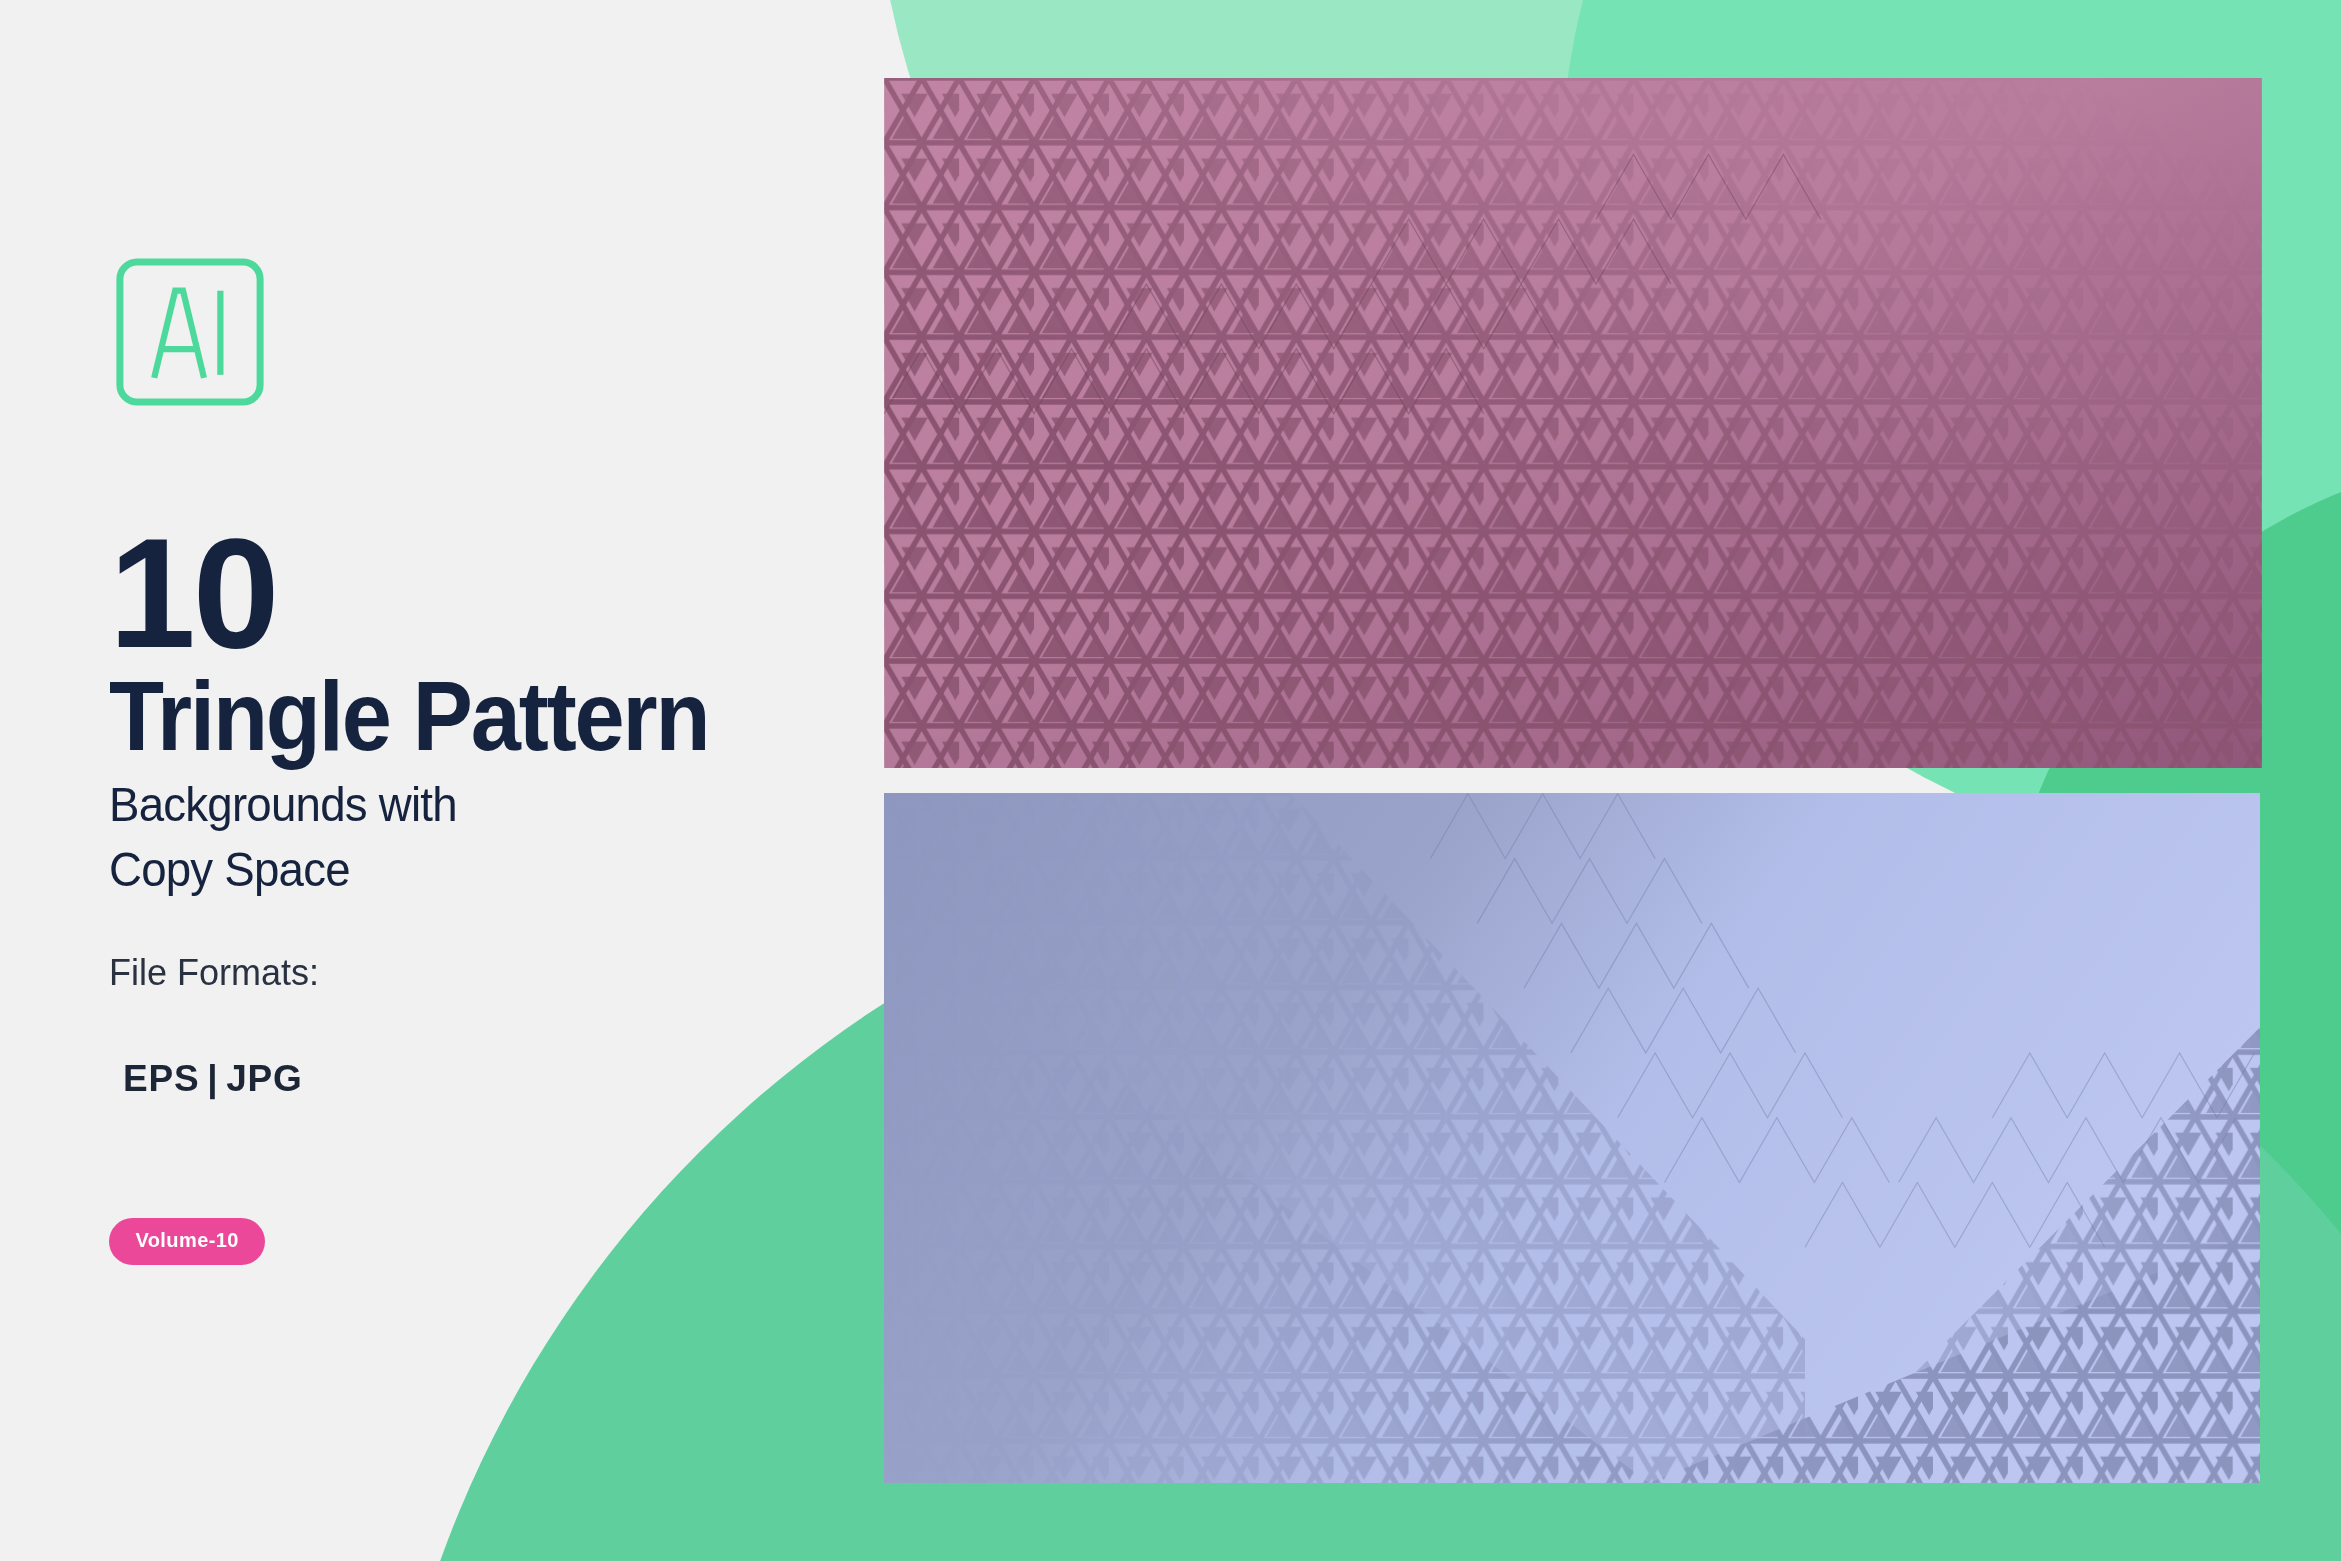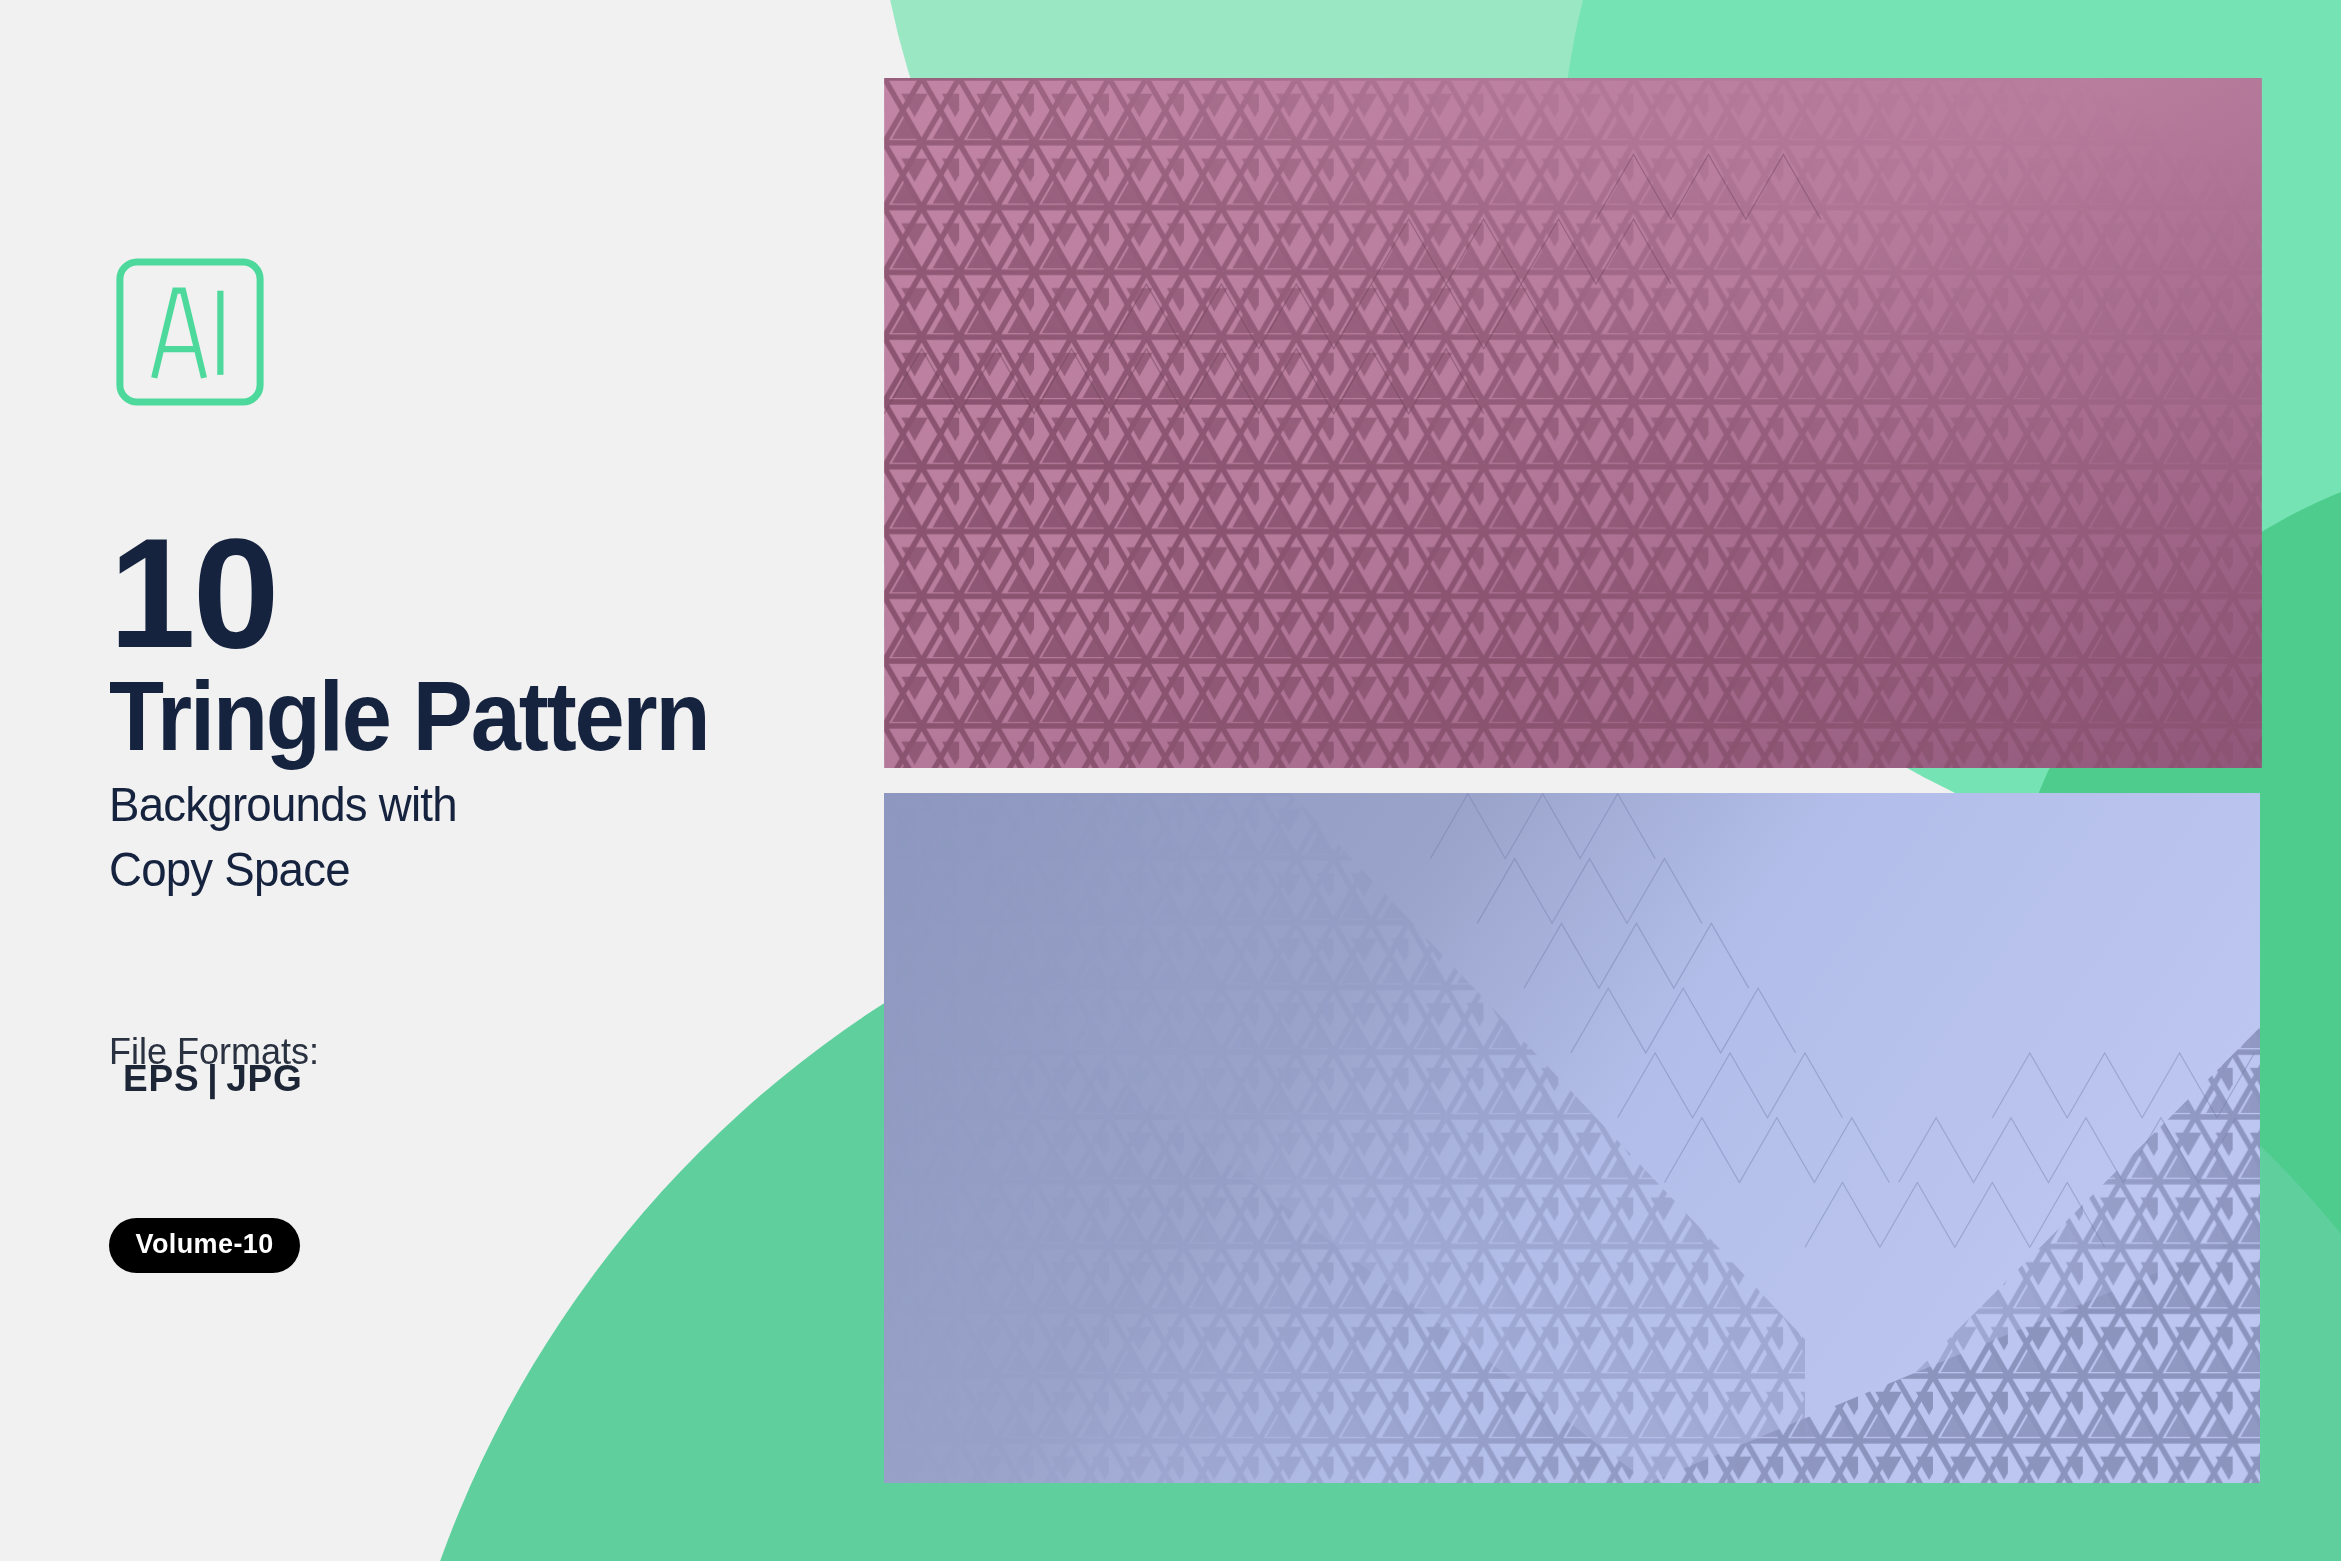--- a/index.html
+++ b/index.html
@@ -38,35 +38,35 @@
   }
   .headline-sub{
     position:absolute;left:109px;top:773px;
     font-size:48px;line-height:1.35;font-weight:normal;
     color:#16233f;letter-spacing:-0.8px;
     transform:scaleX(0.95);transform-origin:left top;
   }
   .headline-sub div{white-space:nowrap;}
 
   .formats-label{
-    position:absolute;left:109px;top:1031px;
+    position:absolute;left:109px;top:952px;
     font-size:36px;color:#2a3140;font-weight:normal;letter-spacing:0px;
   }
   .formats-value{
     position:absolute;left:109px;top:1058px;
     font-size:37px;color:#1d2636;font-weight:bold;letter-spacing:0.8px;margin-left:14px;
   }
   .formats-value .sep{font-weight:bold;padding:0 7.8px;}
 
   .volume-pill{
     position:absolute;left:109px;top:1218px;
-    background:#000000;color:#ffffff;
+    background:#ec4899;color:#ffffff;
     border-radius:31px;
     padding:11px 26.5px 12.5px 26.5px;
-    font-size:27px;font-weight:bold;letter-spacing:0.4px;
+    font-size:20px;font-weight:bold;letter-spacing:0.4px;
     display:inline-block;
   }
 
   
   .card{position:absolute;overflow:hidden;z-index:4;}
   .card svg{display:block;}
   #card-pink{left:884px;top:78px;width:1378px;height:690px;}
   #card-blue{left:884px;top:793px;width:1376px;height:690px;}
 </style>
 </head>

